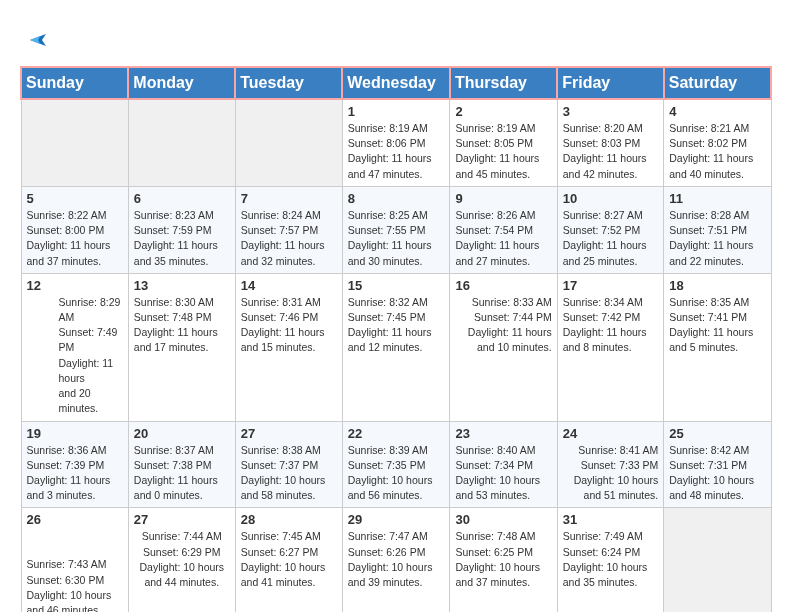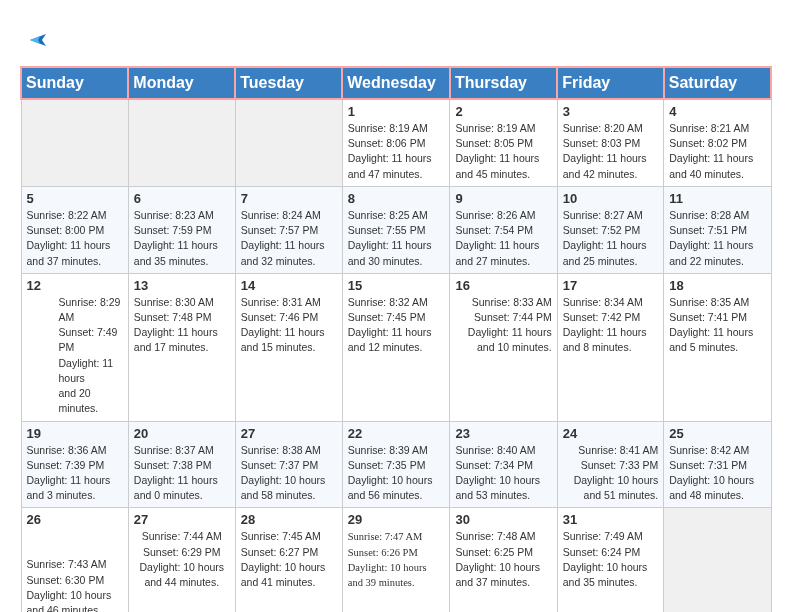--- a/index.html
+++ b/index.html
@@ -334,21 +334,21 @@
         </td>
         <td>
           <span class="day-number">28</span>
           <div class="day-info" style="white-space: pre-line;">Sunrise: 7:45 AM
 Sunset: 6:27 PM
 Daylight: 10 hours
 and 41 minutes.</div>
         </td>
         <td>
           <span class="day-number">29</span>
-          <div class="day-info" style="white-space: pre-line; font-family: Liberation Serif, serif;">Sunrise: 7:47 AM
+          <div class="day-info" style="white-space: pre-line;">Sunrise: 7:47 AM
 Sunset: 6:26 PM
 Daylight: 10 hours
 and 39 minutes.</div>
         </td>
         <td>
           <span class="day-number">30</span>
           <div class="day-info" style="white-space: pre-line;">Sunrise: 7:48 AM
 Sunset: 6:25 PM
 Daylight: 10 hours
 and 37 minutes.</div>

